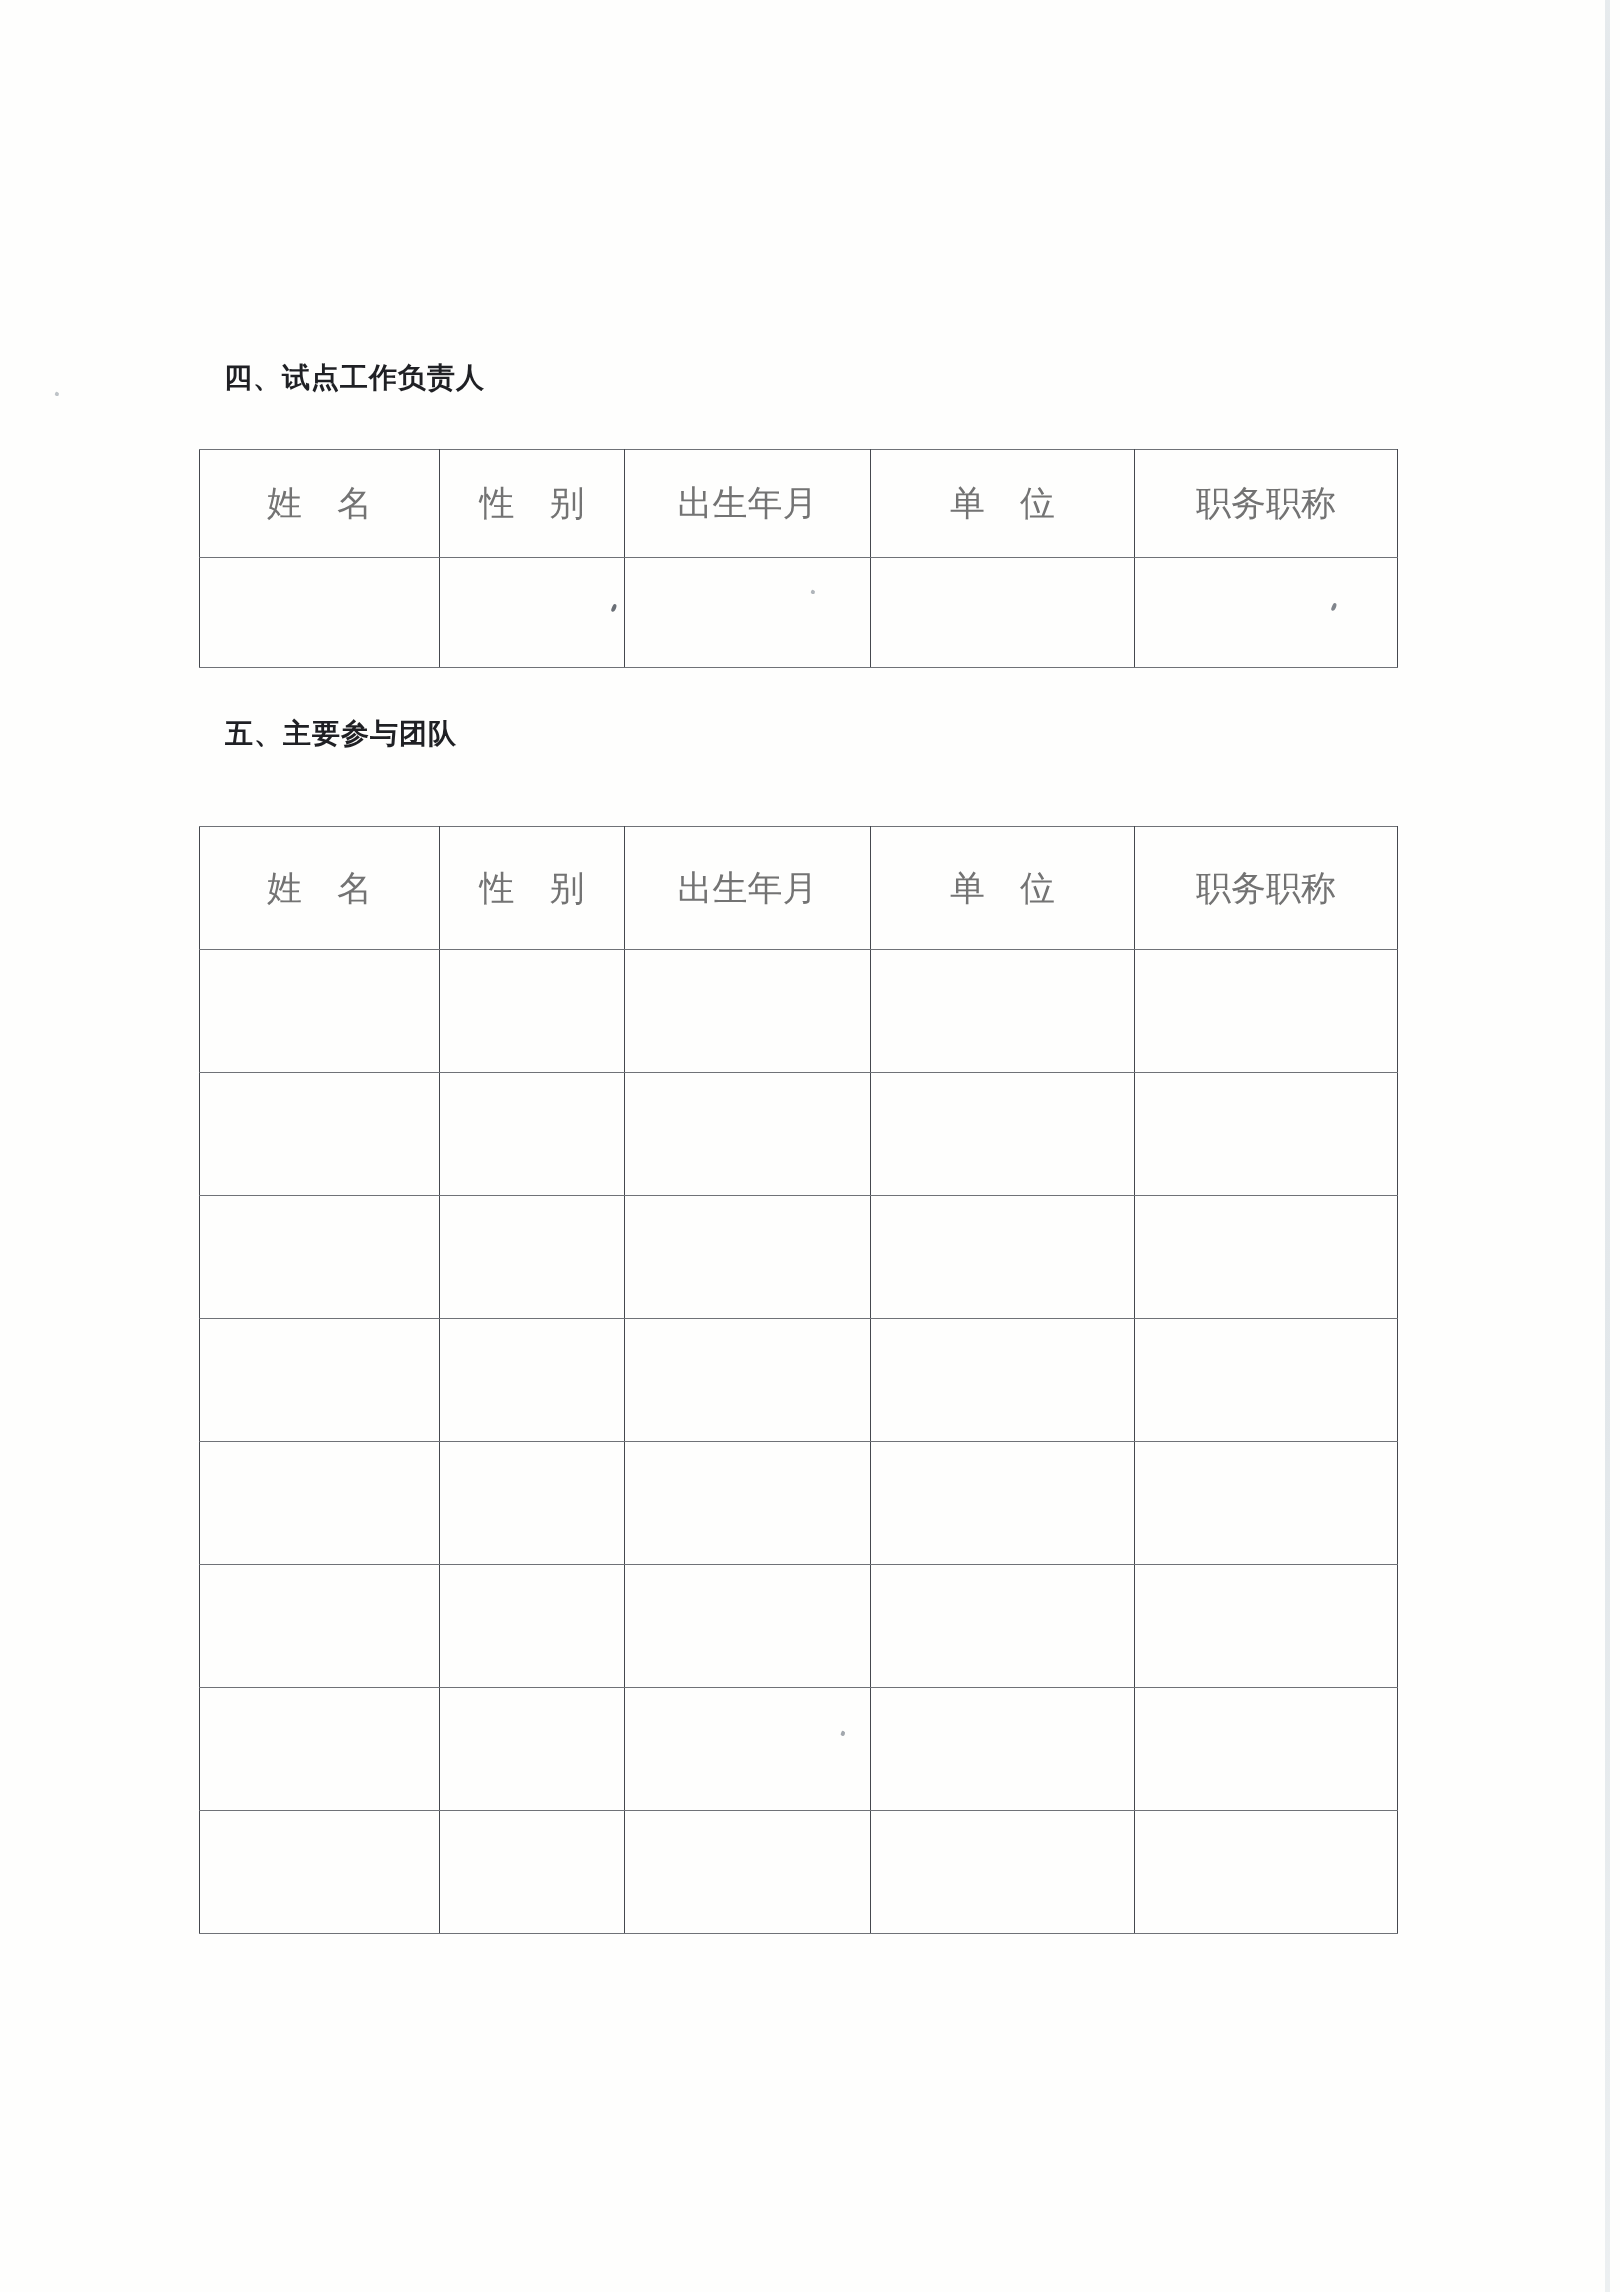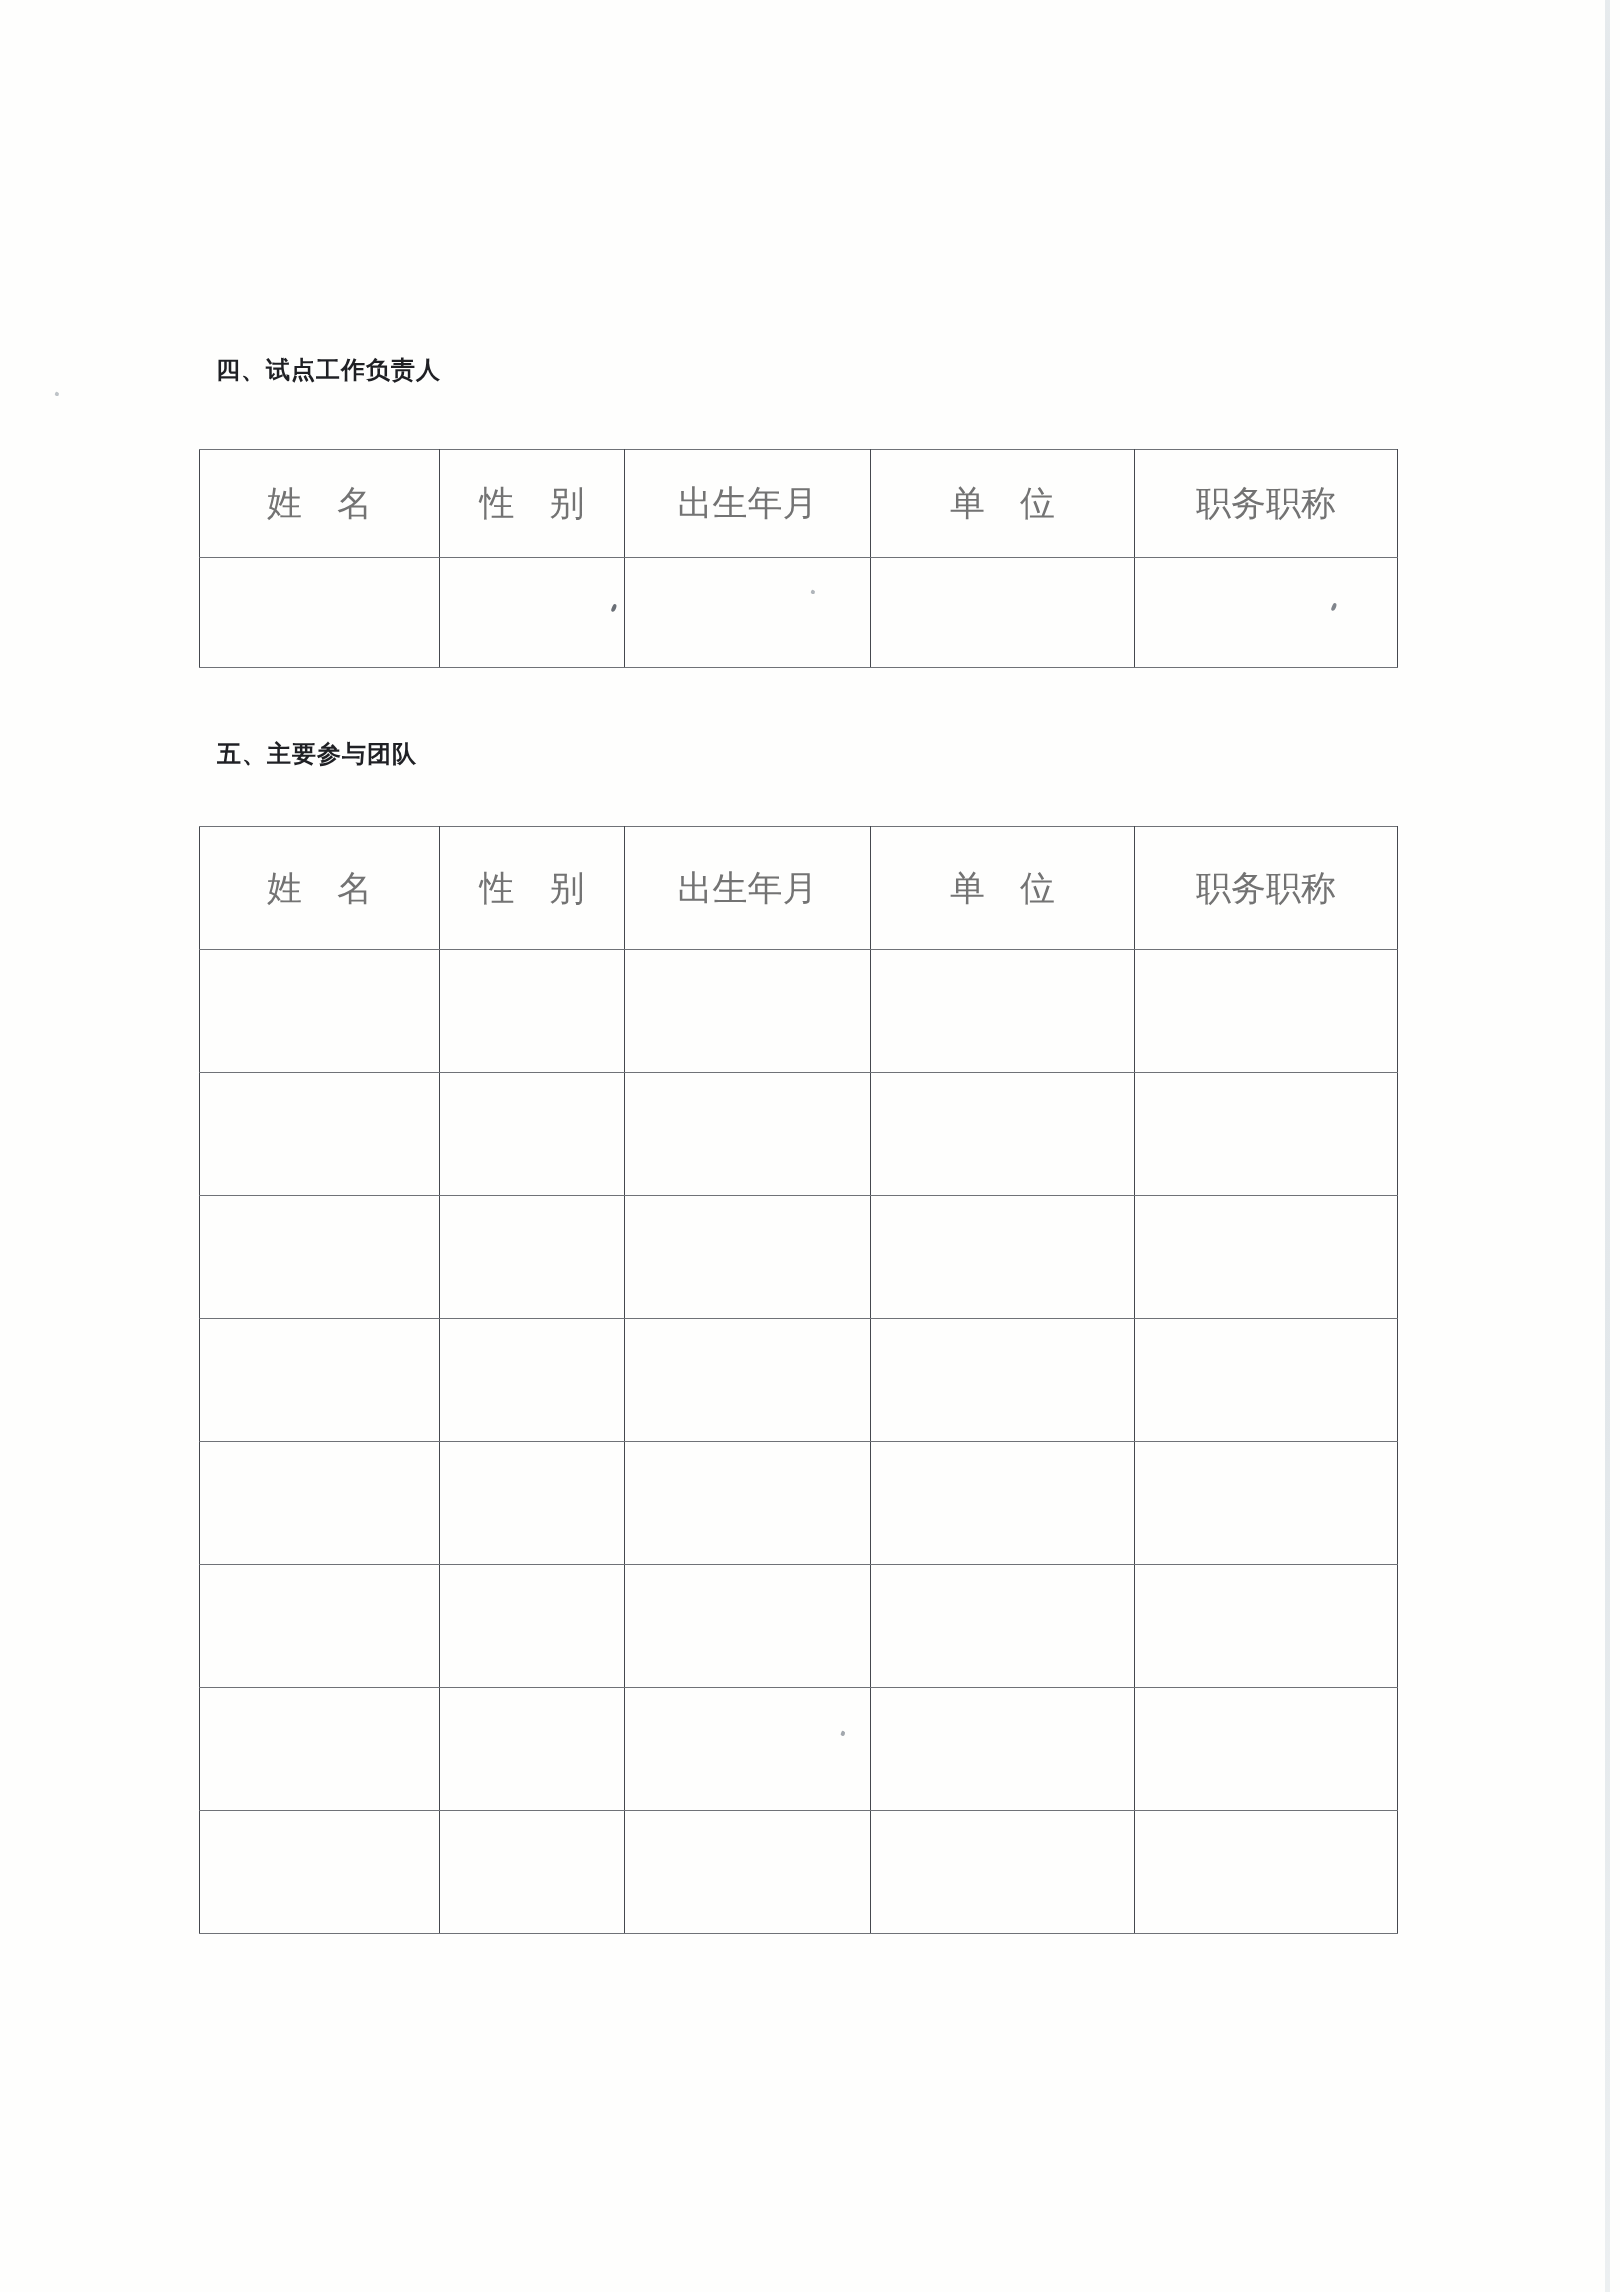--- a/index.html
+++ b/index.html
@@ -11,31 +11,31 @@
     position: relative;
     width: 1620px;
     height: 2293px;
     background: #fefefd;
     overflow: hidden;
     font-family: "Liberation Serif", "DejaVu Serif", serif;
     color: #26272b;
   }
   .heading {
     position: absolute;
-    margin: 4px;
+    margin: 12px;
     font-family: "Liberation Sans", "DejaVu Sans", sans-serif;
     font-weight: 700;
-    font-size: 24px;
+    font-size: 28px;
     line-height: 43px;
     letter-spacing: 1px;
     color: #1f2024;
     white-space: nowrap;
   }
   .heading-1 { left: 212px; top: 344px; }
-  .heading-2 { left: 213px; top: 728px; }
+  .heading-2 { left: 213px; top: 700px; }
 
   table.form-table {
     position: absolute;
     border-collapse: collapse;
     table-layout: fixed;
     width: 1198px;
     background: transparent;
   }
   .t1 { left: 199px; top: 449px; }
   .t2 { left: 199px; top: 826px; }

